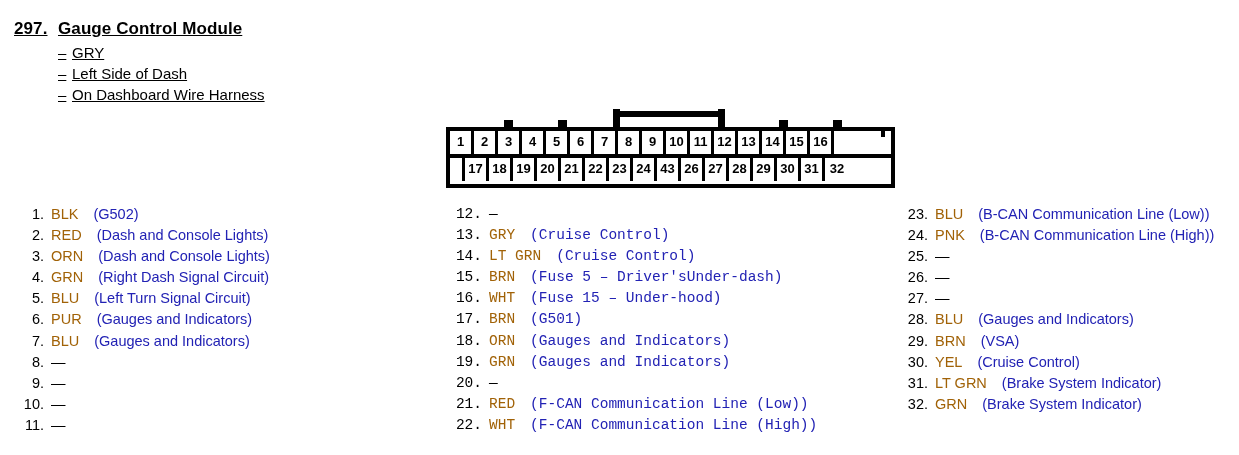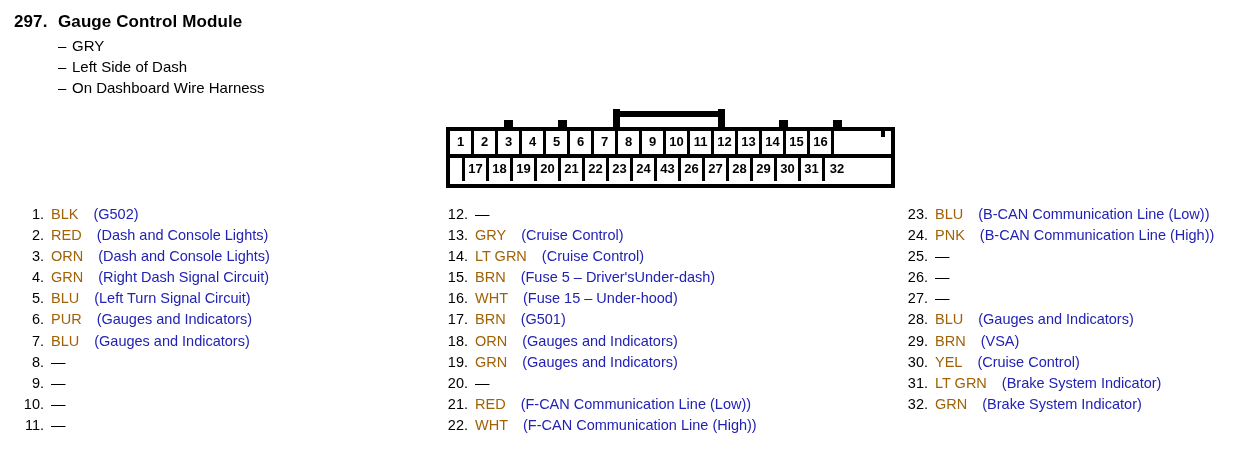--- a/index.html
+++ b/index.html
@@ -13,21 +13,22 @@
     position: relative;
     font-family: "Liberation Sans", sans-serif;
     color: #000000;
     overflow: hidden;
   }
 
   
   #header {
     position: absolute;
     left: 14px;
-    top: 12px;
+    top: 19px;
+    text-decoration: underline;
   }
   .title-row {
     display: flex;
     align-items: baseline;
     font-size: 17px;
     font-weight: bold;
     letter-spacing: 0.1px;
     line-height: 20px;
   }
   .title-num {
@@ -135,21 +136,21 @@
     background: #000;
     top: 2px;
   }
 
   
   .pin-col {
     position: absolute;
     top: 204px;
   }
   #col-1 { left: 14px;  width: 430px; }
-  #col-2 { left: 438px; width: 440px; }
+  #col-2 { left: 452px; width: 440px; font-family: Liberation Mono, monospace; }
   #col-3 { left: 898px; width: 340px; }
 
   .pin-item {
     display: flex;
     align-items: baseline;
     font-size: 14.5px;
     line-height: 21.1px;
     white-space: nowrap;
   }
   .pin-idx {

